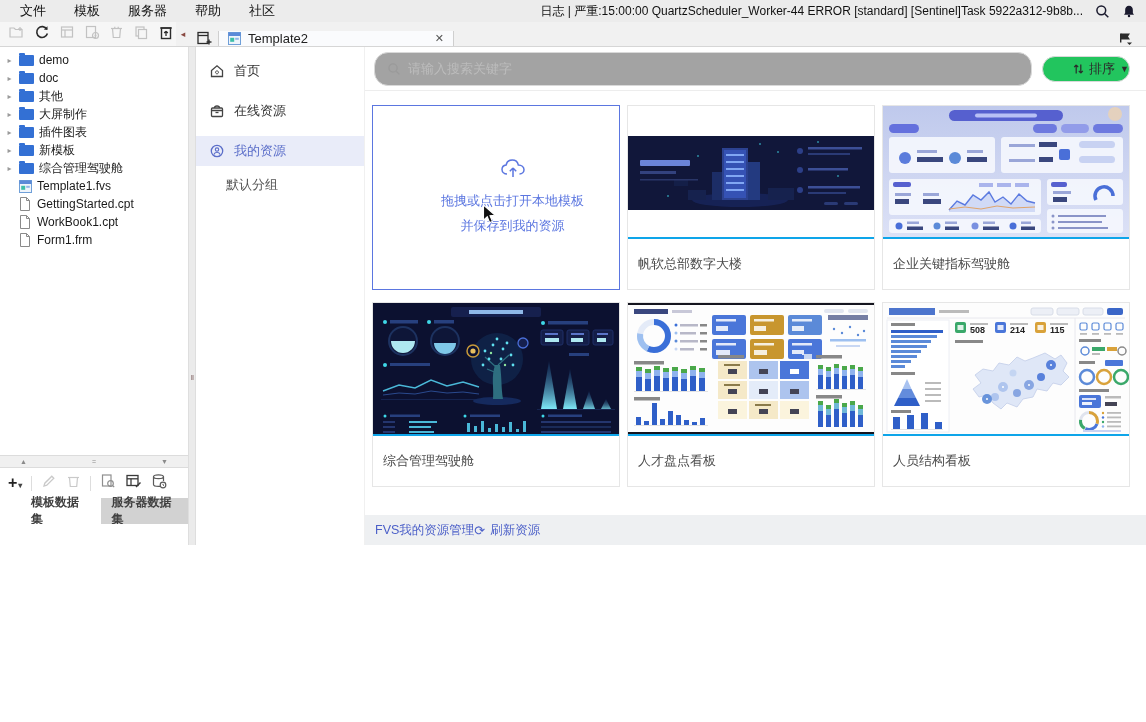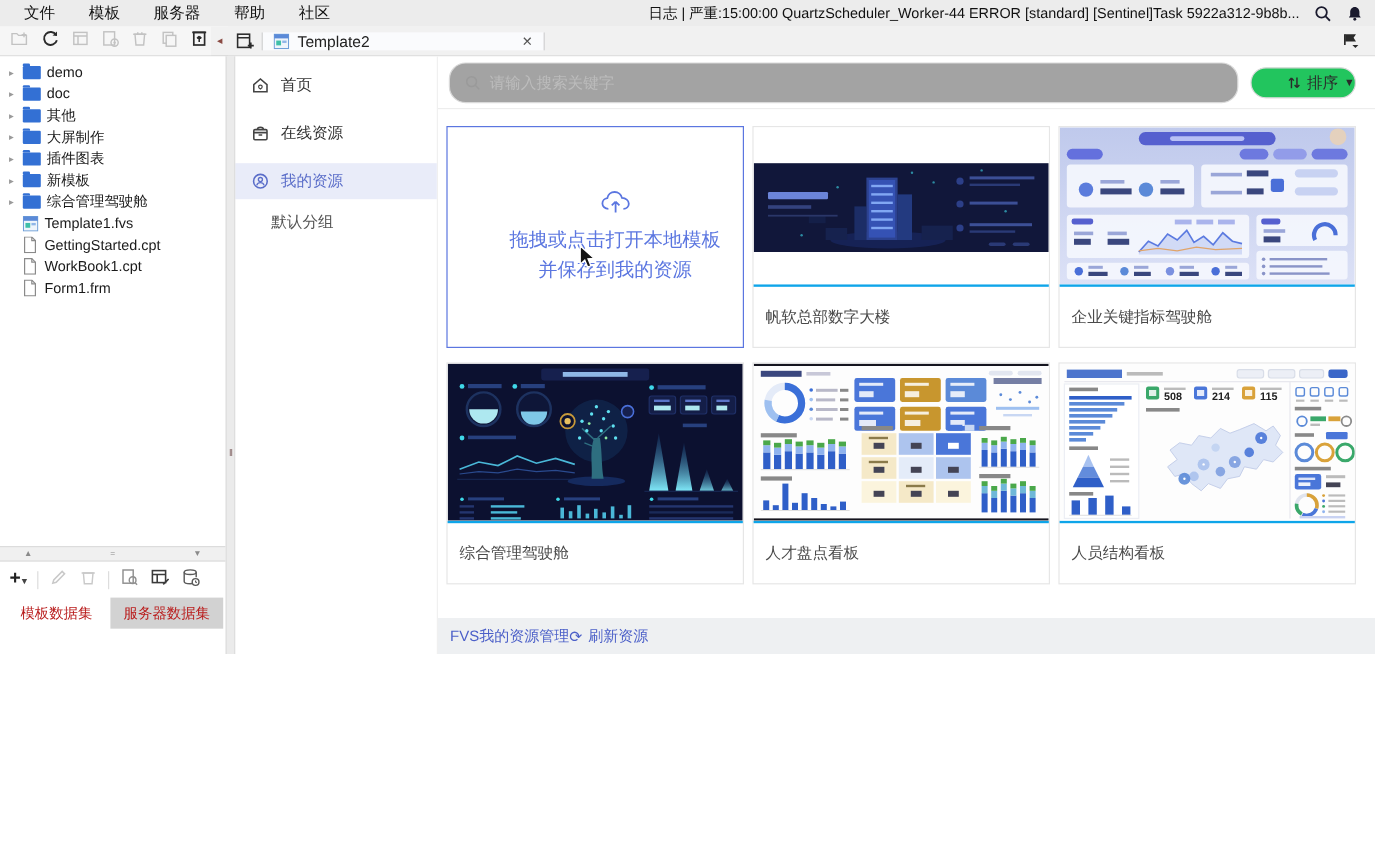--- a/index.html
+++ b/index.html
@@ -11,21 +11,21 @@
   .menubar { height:22px; background:#ececec; display:flex; align-items:center; justify-content:space-between; padding:0 10px 0 6px; flex:0 0 22px; }
   .menus { display:flex; align-items:center; font-size:13px; color:#111; }
   .menus .menu-item { padding:0 14px; cursor:default; }
   .statusbar { display:flex; align-items:center; gap:12px; }
   .status-text { font-size:12px; color:#111; white-space:nowrap; }
 
   
   .row2 { height:25px; background:#f1f1f1; border-bottom:1px solid #d6d6d6; display:flex; align-items:stretch; flex:0 0 25px; }
   .lt-toolbar { width:176px; display:flex; align-items:center; gap:9px; padding-left:8px; background:#f6f6f6; }
   .collapse-arrow { width:14px; display:flex; align-items:center; justify-content:center; color:#8a4a42; font-size:9px; }
-  .tabbar { flex:1; display:flex; align-items:center; background:#f1f1f1; }
+  .tabbar { flex:1; display:flex; align-items:flex-end; background:#f1f1f1; }
   .newtab-btn { width:28px; display:flex; align-items:center; justify-content:center; }
   .tab { width:236px; background:#fafbfd; border-left:1px solid #cfcfcf; border-right:1px solid #cfcfcf; display:flex; align-items:center; gap:7px; padding:0 9px; font-size:13px; color:#222; }
   .tab-close { margin-left:auto; color:#555; font-size:11px; cursor:pointer; }
   .tabbar-right { margin-left:auto; display:flex; align-items:center; padding-right:12px; }
 
   
   .bodyrow { flex:1; display:flex; min-height:0; }
 
   
   .left-panel { width:188px; display:flex; flex-direction:column; background:#fff; }
@@ -34,21 +34,21 @@
   .tw { width:9px; color:#9a9a9a; font-size:8px; text-align:center; flex:0 0 9px; }
   .folder-ic { width:15px; height:11px; background:#3370d4; border-radius:1px; position:relative; flex:0 0 15px; }
   .folder-ic::before { content:""; position:absolute; top:-2px; left:0; width:6px; height:2px; background:#3370d4; border-radius:1px 1px 0 0; }
   .file-ic { flex:0 0 13px; height:14px; display:flex; align-items:center; }
 
   .splitter { height:13px; background:#f0f0f0; border-top:1px solid #dcdcdc; border-bottom:1px solid #dcdcdc; display:flex; align-items:center; justify-content:space-between; padding:0 20px; color:#8a8a8a; font-size:7px; }
   .ds-toolbar { height:30px; display:flex; align-items:center; gap:9px; padding-left:8px; }
   .ds-sep { width:1px; height:15px; background:#ddd; }
   .plus-btn { display:flex; align-items:baseline; gap:1px; color:#222; font-size:16px; font-weight:bold; line-height:1; }
   .plus-btn .caret { font-size:8px; color:#444; }
-  .ds-tabs { height:26px; display:flex; align-items:stretch; font-size:12px; font-weight:normal; color:#b91c1c; padding-left:6px; gap:4px; }
+  .ds-tabs { height:26px; display:flex; align-items:stretch; font-size:12px; font-weight:bold; color:#404040; padding-left:20px; gap:4px; }
   .ds-tab { padding:0 11px; display:flex; align-items:center; }
   .ds-tab.sel { background:#d2d2d2; }
   .ds-rest { flex:1; background:#fff; }
 
   
   .vdivider { width:8px; background:#ebebeb; border-left:1px solid #dedede; border-right:1px solid #dedede; position:relative; }
   .vdivider .vh { position:absolute; top:326px; left:-1px; width:9px; text-align:center; font-size:8px; color:#7a5a5a; }
 
   
   .res-sidebar { width:169px; border-right:1px solid #f0f0f0; padding-top:9px; background:#fff; }
@@ -62,21 +62,21 @@
   .searchrow { height:44px; flex:0 0 44px; display:flex; align-items:center; gap:10px; padding:0 16px 0 9px; border-bottom:1px solid #ededed; }
   .search-pill { flex:1; height:26px; border:1px solid #d9d9d9; border-radius:14px; display:flex; align-items:center; gap:7px; padding:16px 12px; background:#a3a3a3; }
   .search-pill input { border:none; outline:none; flex:1; font-size:13px; color:#333; background:transparent; font-family:"Liberation Sans",sans-serif; }
   .search-pill input::placeholder { color:#bcbcbc; }
   .sort-pill { width:88px; height:26px; flex:0 0 88px; border:1px solid #d9d9d9; border-radius:14px; display:flex; align-items:center; justify-content:flex-end; gap:5px; font-size:13px; color:#2b2b2b; cursor:pointer; background:#22c55e; }
   .sort-pill .caret { font-size:9px; color:#2b2b2b; }
 
   .grid { padding:14px 0 0 7px; display:flex; flex-direction:column; gap:12px; }
   .grid-row { display:flex; gap:7px; }
   .card { width:248px; height:185px; border:1px solid #e6e6e6; background:#fff; display:flex; flex-direction:column; cursor:pointer; }
-  .upload-card { border:1px solid #5b76e0; display:flex; flex-direction:column; align-items:center; justify-content:center; color:#5b76e0; font-size:16px; line-height:25px; cursor:pointer;padding-left:33px; }
+  .upload-card { border:1px solid #5b76e0; display:flex; flex-direction:column; align-items:center; justify-content:center; color:#5b76e0; font-size:13px; line-height:25px; cursor:pointer;padding-left:33px; }
   .upload-card .cloud { margin-bottom:2px; }
   .thumb { height:133px; flex:0 0 133px; border-bottom:2px solid #0ea5e9; overflow:hidden; }
   .thumb svg { display:block; width:100%; height:100%; }
   .card-label { flex:1; display:flex; align-items:center; padding-left:10px; font-size:13px; color:#4a4a4a; }
 
   .footer { margin-top:auto; height:30px; flex:0 0 30px; background:#eef0f2; display:flex; align-items:center; padding:0 14px 0 10px; font-size:12.5px; color:#4b5fc8; }
   .footer-right { display:flex; align-items:center; gap:5px; cursor:pointer; }
   .footer-right .rg { font-size:13px; }
 
   .cursor-overlay { position:absolute; left:482px; top:204px; z-index:50; pointer-events:none; }

